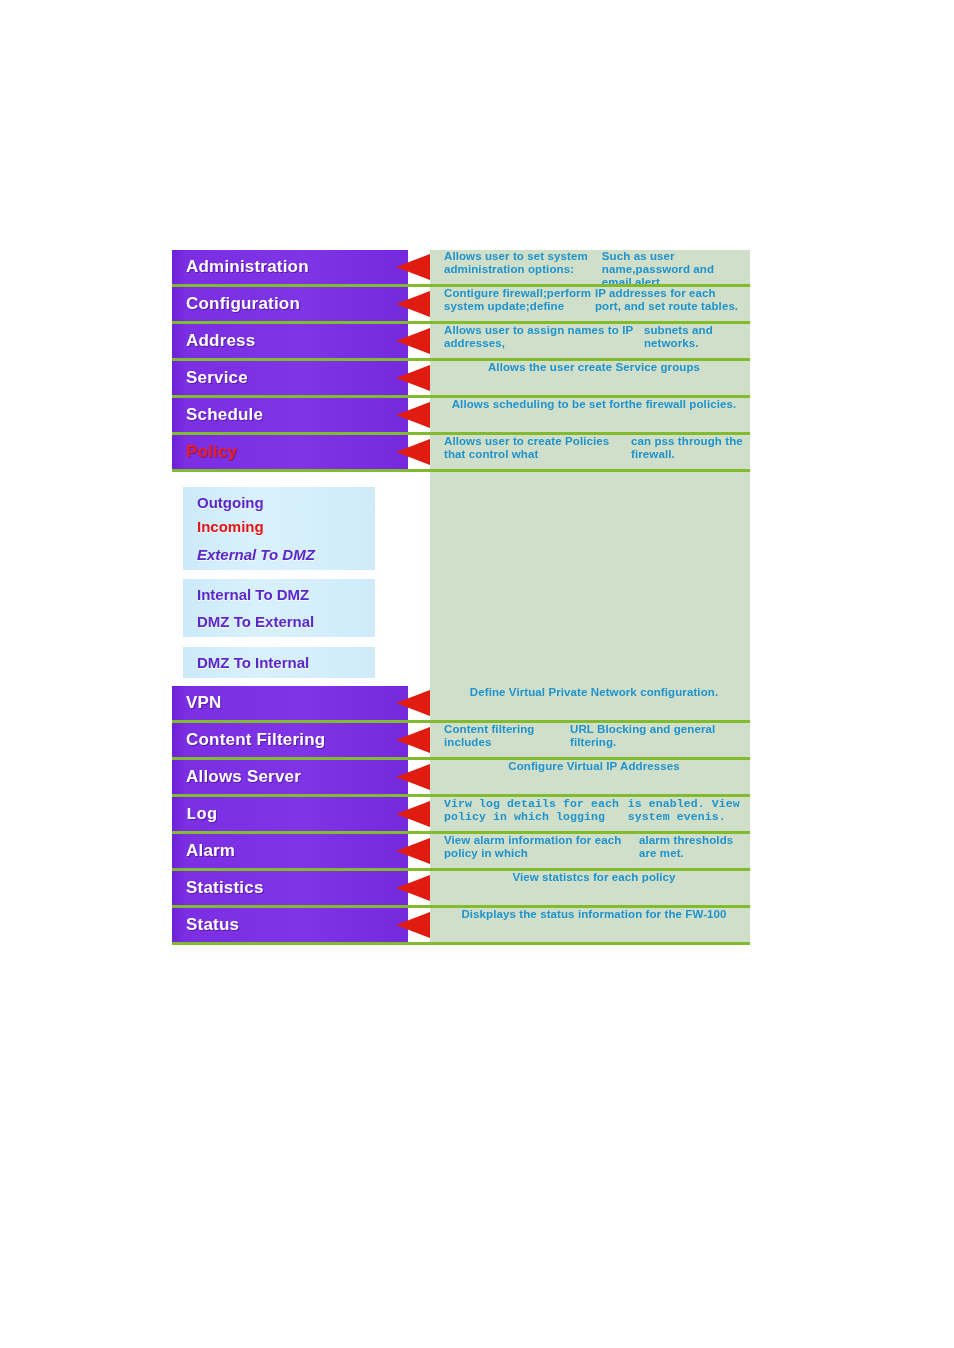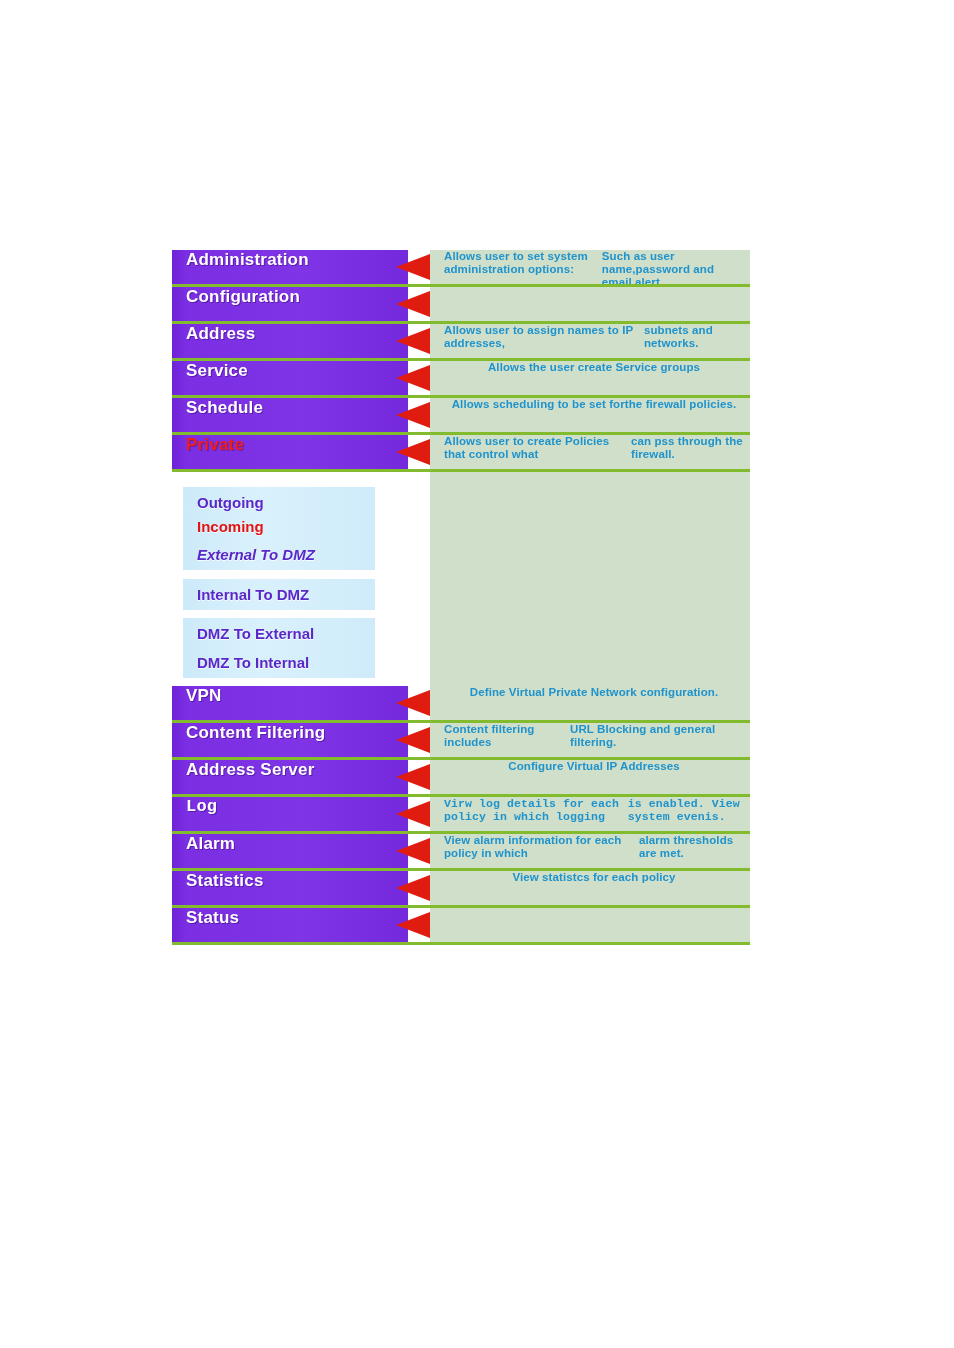--- a/index.html
+++ b/index.html
@@ -56,21 +56,21 @@
   .bar {
     position: absolute;
     left: 0;
     top: 0;
     width: 236px;
     height: 34px;
     background: #7b2ee2;
     background-image: linear-gradient(90deg, #6e22d8 0%, #7b2ee2 6%, #7f34e6 55%, #7429dd 100%);
     box-sizing: border-box;
     display: flex;
-    align-items: flex-start;
+    align-items: center;
   }
   .bar-label {
     padding-left: 14px;
     font-size: 17px;
     font-weight: bold;
     color: #ffffff;
     letter-spacing: 0.2px;
     text-shadow: 1px 1px 0 rgba(60,10,120,0.55);
     white-space: nowrap;
   }
@@ -164,20 +164,24 @@
           <span>Allows user to set system administration options:</span>
           <span>Such as user name,password and email alert</span>
         </div>
         <div class="row-sep"></div>
       </div>
       <div class="row" style="top: 37px;">
         <div class="bar">
           <span class="bar-label">Configuration</span>
         </div>
         <div class="arrow"></div>
+        <div class="desc">
+          <span>Contigure firewall;perform system update;define</span>
+          <span>IP addresses for each port, and set route tables.</span>
+        </div>
         <div class="row-sep"></div>
       </div>
       <div class="row" style="top: 74px;">
         <div class="bar">
           <span class="bar-label">Address</span>
         </div>
         <div class="arrow"></div>
         <div class="desc">
           <span>Allows user to assign names to IP addresses,</span>
           <span>subnets and networks.</span>
@@ -200,21 +204,21 @@
         </div>
         <div class="arrow"></div>
         <div class="desc">
           <span>Allows scheduling to be set for</span>
           <span>the firewall policies.</span>
         </div>
         <div class="row-sep"></div>
       </div>
       <div class="row" style="top: 185px;">
         <div class="bar">
-          <span class="bar-label accent">Private</span>
+          <span class="bar-label accent">Policy</span>
         </div>
         <div class="arrow"></div>
         <div class="desc">
           <span>Allows user to create Policies that control what</span>
           <span>can pss through the firewall.</span>
         </div>
         <div class="row-sep"></div>
       </div>
       <div class="sub-backing" style="top: 222px; height: 214px;"></div>
       <div class="subrow" style="top: 237px;">
@@ -222,21 +226,21 @@
       </div>
       <div class="subrow" style="top: 261px;">
         <span class="subrow-label accent">Incoming</span>
       </div>
       <div class="subrow" style="top: 289px; font-style: italic;">
         <span class="subrow-label">External To DMZ</span>
       </div>
       <div class="subrow" style="top: 329px;">
         <span class="subrow-label">Internal To DMZ</span>
       </div>
-      <div class="subrow" style="top: 356px; margin-top: 12px;">
+      <div class="subrow" style="top: 356px;">
         <span class="subrow-label">DMZ To External</span>
       </div>
       <div class="subrow" style="top: 397px;">
         <span class="subrow-label">DMZ To Internal</span>
       </div>
       <div class="row" style="top: 436px;">
         <div class="bar">
           <span class="bar-label">VPN</span>
         </div>
         <div class="arrow"></div>
@@ -251,21 +255,21 @@
         </div>
         <div class="arrow"></div>
         <div class="desc">
           <span>Content filtering includes</span>
           <span>URL Blocking and general filtering.</span>
         </div>
         <div class="row-sep"></div>
       </div>
       <div class="row" style="top: 510px;">
         <div class="bar">
-          <span class="bar-label">Address Server</span>
+          <span class="bar-label">Allows Server</span>
         </div>
         <div class="arrow"></div>
         <div class="desc">
           <span>Configure Virtual IP Addresses</span>
         </div>
         <div class="row-sep"></div>
       </div>
       <div class="row" style="top: 547px; font-family: Liberation Mono, monospace;">
         <div class="bar">
           <span class="bar-label">Log</span>
@@ -296,16 +300,19 @@
         <div class="desc">
           <span>View statistcs for each policy</span>
         </div>
         <div class="row-sep"></div>
       </div>
       <div class="row" style="top: 658px;">
         <div class="bar">
           <span class="bar-label">Status</span>
         </div>
         <div class="arrow"></div>
+        <div class="desc">
+          <span>Diskplays the status information for the FW-100</span>
+        </div>
         <div class="row-sep"></div>
       </div>
     </div>
 </div>
 
 </body></html>

